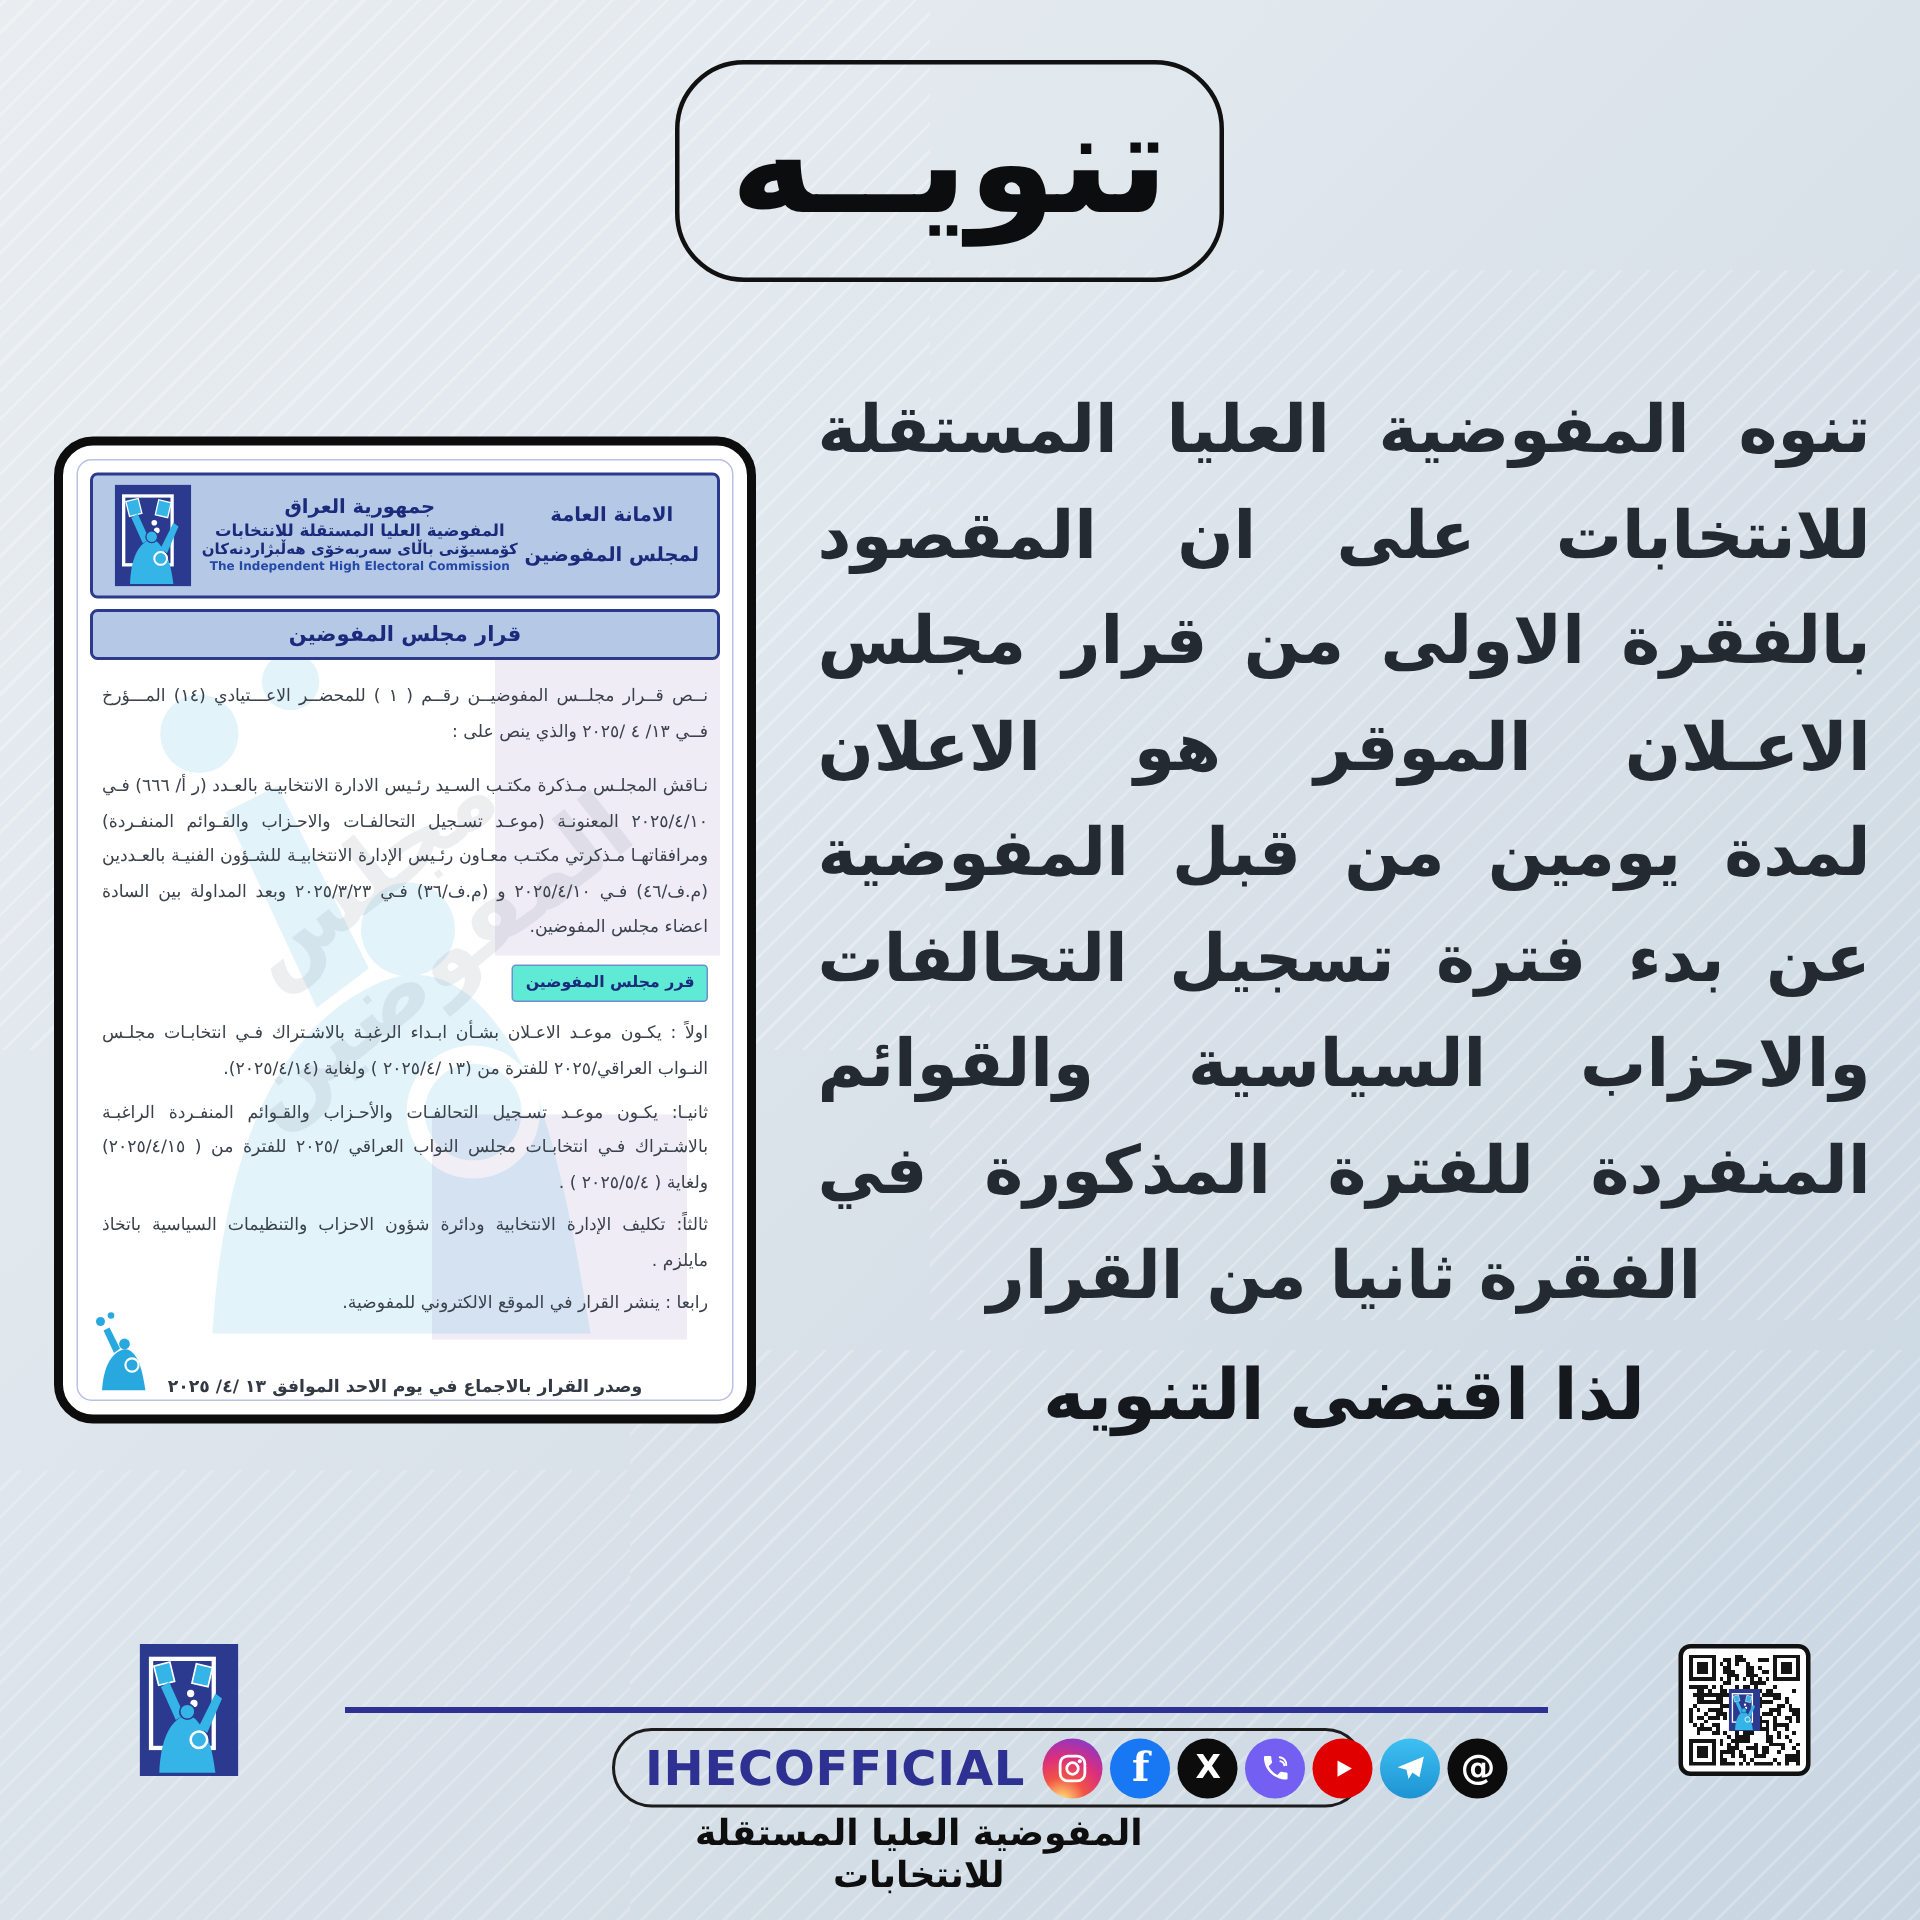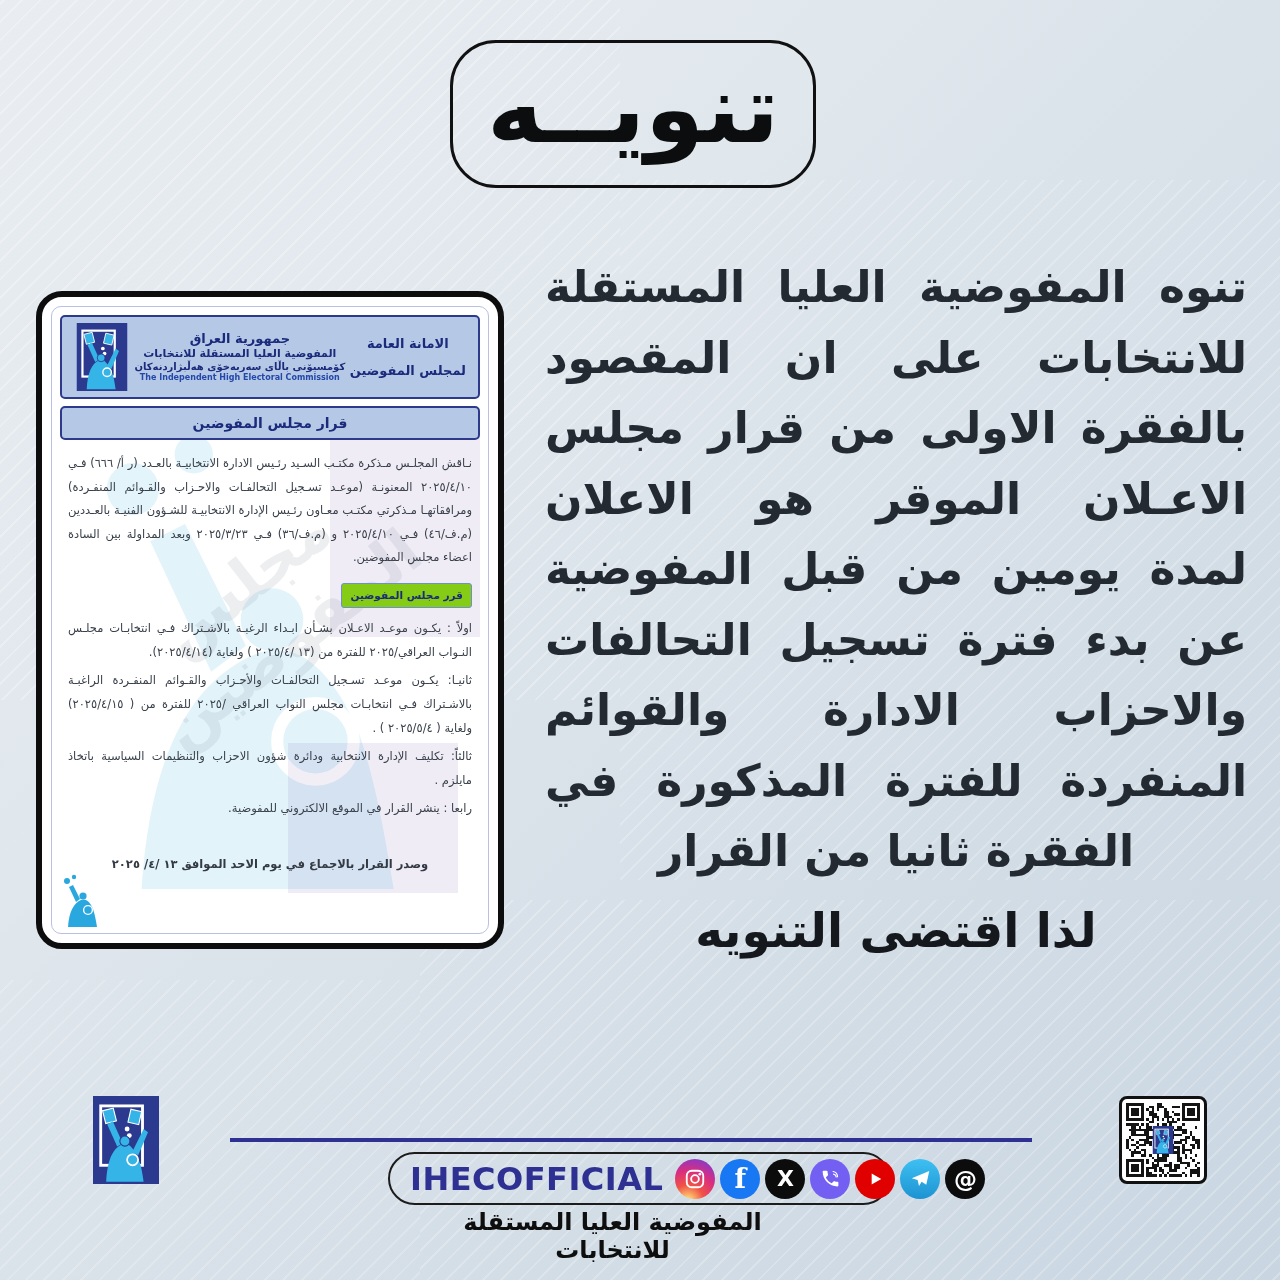--- a/index.html
+++ b/index.html
@@ -62,31 +62,31 @@
   .doc-header-center .l4{font-size:8px;font-weight:700;color:#2447a8;direction:ltr;}
   .doc-logo{width:56px;height:68px;}
   .doc-titlebar{
     position:relative;margin-top:7px;background:#b5c9e7;border:2px solid #2d3a8c;border-radius:5px;
     height:30px;display:flex;align-items:center;justify-content:center;
     color:#1b2a7a;font-weight:800;font-size:14px;
   }
   .doc-body{position:relative;padding:12px 8px 0 8px;color:#3a414b;font-size:11.5px;
     line-height:2.05;text-align:justify;font-weight:500;}
   .doc-body p{margin:0 0 13px 0;}
-  .doc-badge{display:inline-block;background:#84cc16;border:1px solid #6f8fd0;border-radius:3px;
+  .doc-badge{display:inline-block;background:#5eead4;border:1px solid #6f8fd0;border-radius:3px;
     color:#1b2a7a;font-size:10.5px;font-weight:700;padding:1px 8px;margin-bottom:9px;}
   .doc-item{margin-bottom:5px;}
   .doc-closing{margin-top:32px;text-align:center;font-weight:700;color:#333a44;}
   .doc-splash{position:absolute;left:8px;bottom:6px;width:46px;height:58px;}
 
   
   .f-logo{position:absolute;left:93px;top:1096px;width:66px;height:88px;}
   .f-line{position:absolute;left:230px;top:1138px;width:802px;height:4px;background:#2e3192;}
   .f-pill{
-    position:absolute;left:388px;top:1152px;width:502px;height:53px;
+    position:absolute;left:408px;top:1152px;width:502px;height:53px;
     border:2px solid #1c1c1c;border-radius:28px;box-sizing:border-box;
     display:flex;align-items:center;direction:ltr;padding:0 5px 0 20px;gap:5px;
   }
   .f-handle{font-size:32px;font-weight:700;color:#2e3192;letter-spacing:.5px;margin-right:7px;}
   .sicon{width:40px;height:40px;border-radius:50%;flex:0 0 auto;
     display:flex;align-items:center;justify-content:center;color:#fff;}
   .sicon svg{display:block;}
   .ig{background:radial-gradient(circle at 32% 105%,#fed373 6%,#f15245 32%,#d92e7f 60%,#9b36b7 82%,#515ecf 100%);}
   .fb{background:#1877f2;font-size:27px;font-weight:800;font-family:"DejaVu Serif","Liberation Serif",serif;}
   .xx{background:#0c0c0c;font-size:22px;font-weight:900;}
@@ -166,20 +166,21 @@
           <div class="l4">The Independent High Electoral Commission</div>
         </div>
         <svg class="doc-logo" viewBox="0 0 60 80">
             <use href="#ihec-emblem"></use>
           </svg>
       </div>
 
       <div class="doc-titlebar">قرار مجلس المفوضين</div>
 
       <div class="doc-body">
+        <p>نــص قــرار مجلــس المفوضيــن رقــم ( ١ ) للمحضــر الاعـــتيادي (١٤) المـــؤرخ فــي ١٣/ ٤ /٢٠٢٥ والذي ينص على :</p>
         <p>نـاقش المجلـس مـذكرة مكتـب السـيد رئـيس الادارة الانتخابيـة بالعـدد (ر أ/ ٦٦٦) فـي ٢٠٢٥/٤/١٠ المعنونـة (موعـد تسـجيل التحالفـات والاحـزاب والقـوائم المنفـردة) ومرافقاتهـا مـذكرتي مكتـب معـاون رئـيس الإدارة الانتخابيـة للشـؤون الفنيـة بالعـددين (م.ف/٤٦) فـي ٢٠٢٥/٤/١٠ و (م.ف/٣٦) فـي ٢٠٢٥/٣/٢٣ وبعد المداولة بين السادة اعضاء مجلس المفوضين.</p>
         <span class="doc-badge">قرر مجلس المفوضين</span>
         <div class="doc-item">اولاً : يكـون موعـد الاعـلان بشـأن ابـداء الرغبـة بالاشـتراك فـي انتخابـات مجلـس النـواب العراقي/٢٠٢٥ للفترة من  (١٣ /٢٠٢٥/٤ ) ولغاية (٢٠٢٥/٤/١٤).</div>
         <div class="doc-item">ثانيـا: يكـون موعـد تسـجيل التحالفـات والأحـزاب والقـوائم المنفـردة الراغبـة بالاشـتراك فـي انتخابـات مجلس النواب العراقي /٢٠٢٥ للفترة من ( ٢٠٢٥/٤/١٥) ولغاية ( ٢٠٢٥/٥/٤ ) .</div>
         <div class="doc-item">ثالثاً: تكليف الإدارة الانتخابية ودائرة شؤون الاحزاب والتنظيمات السياسية باتخاذ مايلزم .</div>
         <div class="doc-item">رابعا : ينشر القرار في الموقع الالكتروني للمفوضية.</div>
         <div class="doc-closing">وصدر القرار بالاجماع في يوم الاحد  الموافق ١٣ /٤/ ٢٠٢٥</div>
       </div>
 
       <svg class="doc-splash" viewBox="0 0 46 58">
@@ -188,21 +189,21 @@
     </div>
   </div>
 
   <div class="notice">
     <div class="ln">تنوه المفوضية العليا المستقلة</div>
     <div class="ln">للانتخابات على ان المقصود</div>
     <div class="ln">بالفقرة الاولى من قرار مجلس</div>
     <div class="ln">الاعـلان الموقر هو الاعلان</div>
     <div class="ln">لمدة يومين من قبل المفوضية</div>
     <div class="ln">عن بدء فترة تسجيل التحالفات</div>
-    <div class="ln">والاحزاب الادارة والقوائم</div>
+    <div class="ln">والاحزاب السياسية والقوائم</div>
     <div class="ln">المنفردة للفترة المذكورة في</div>
     <div class="ln center">الفقرة ثانيا من القرار</div>
     <div class="closing">لذا اقتضى التنويه</div>
   </div>
 
   <svg class="f-logo" viewBox="0 0 60 80">
       <use href="#ihec-emblem"></use>
     </svg>
   <div class="f-line"></div>
 

